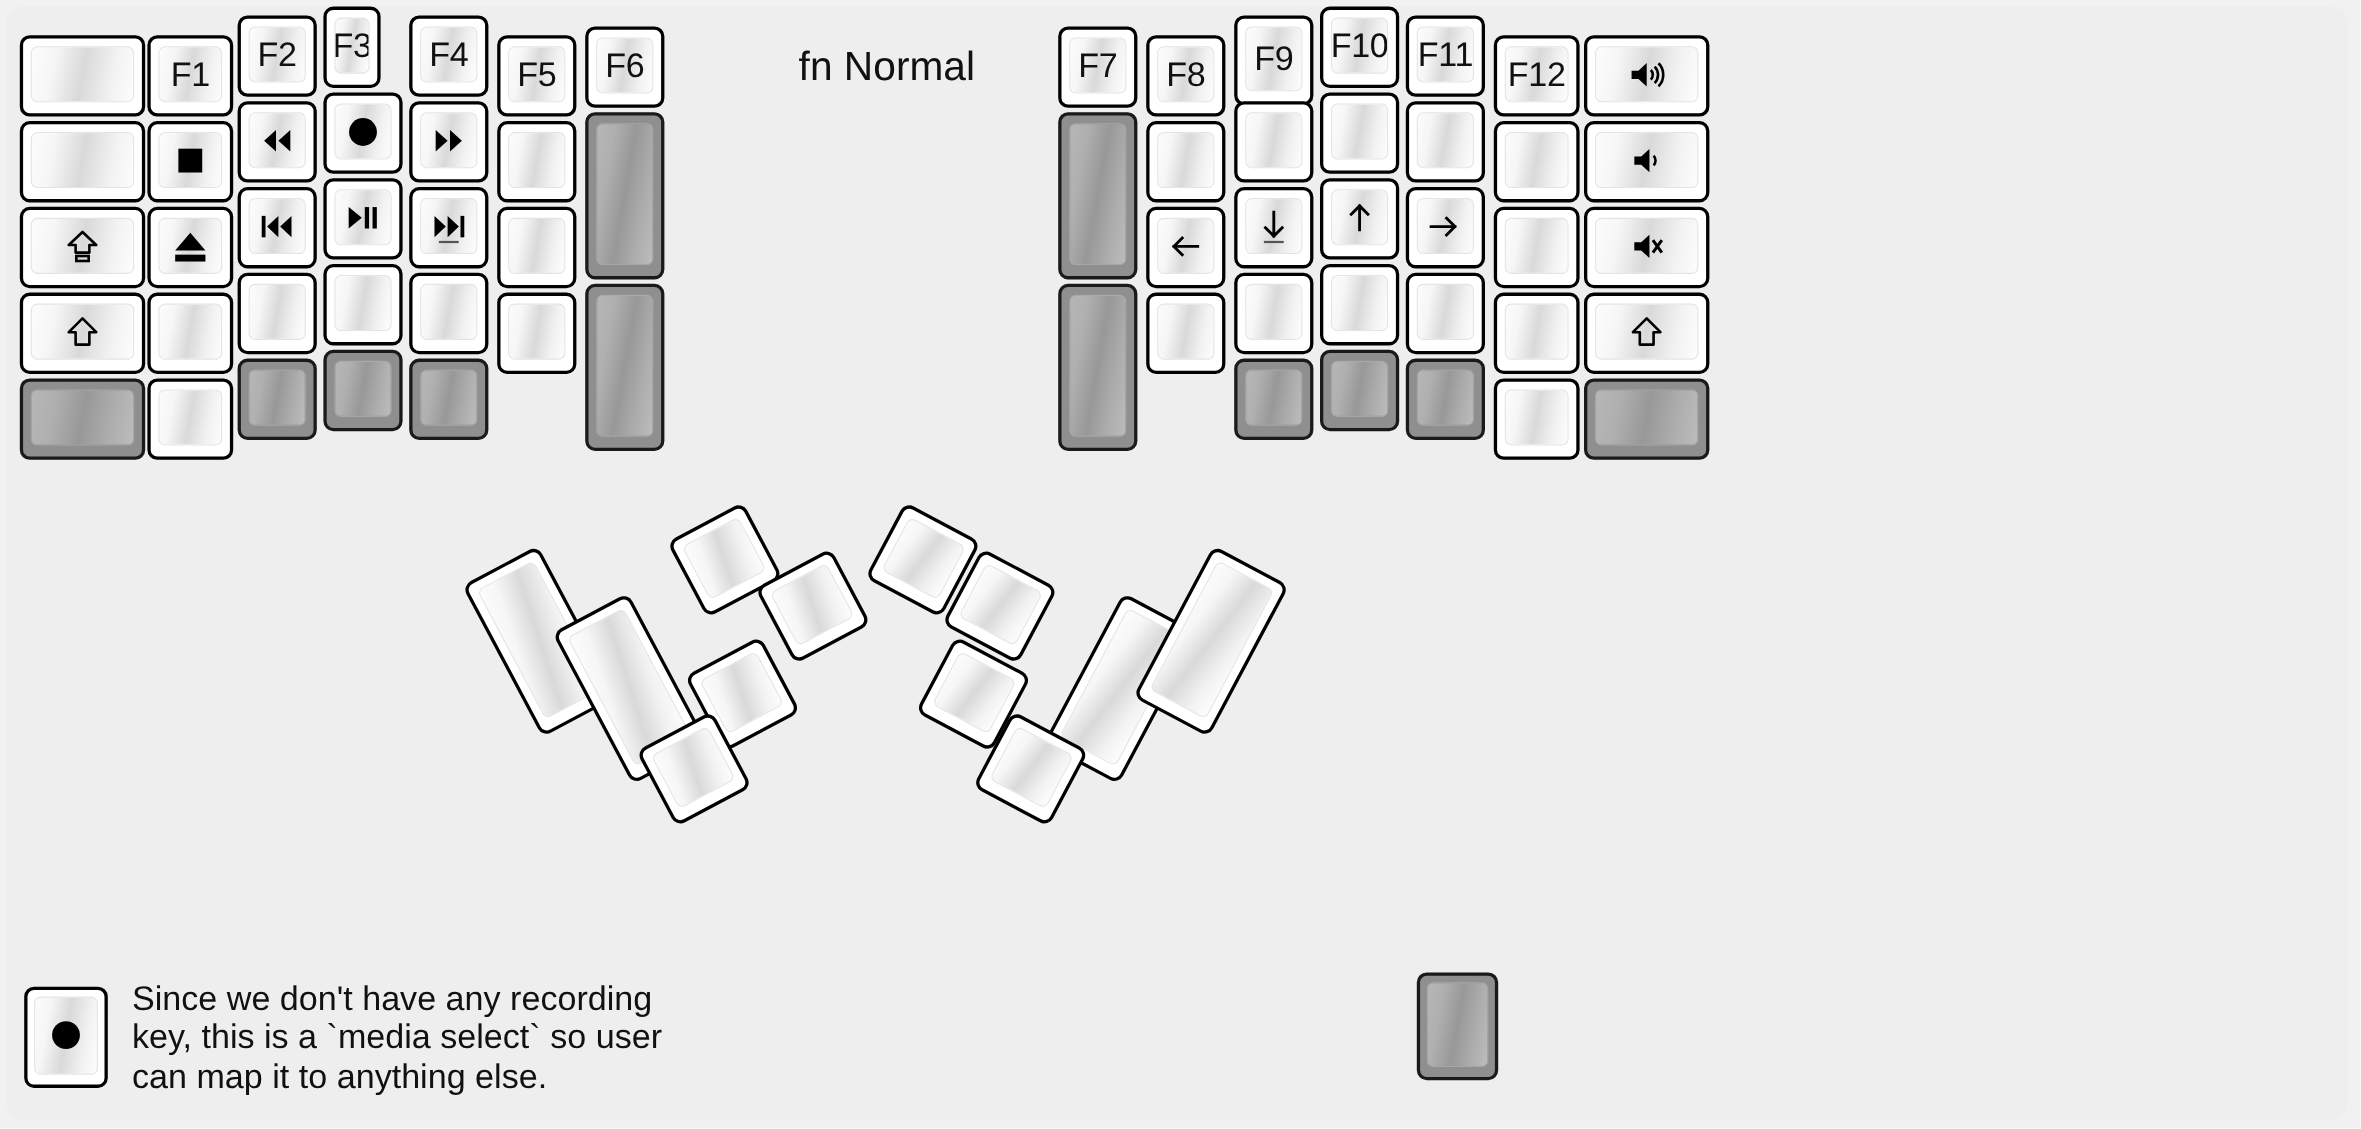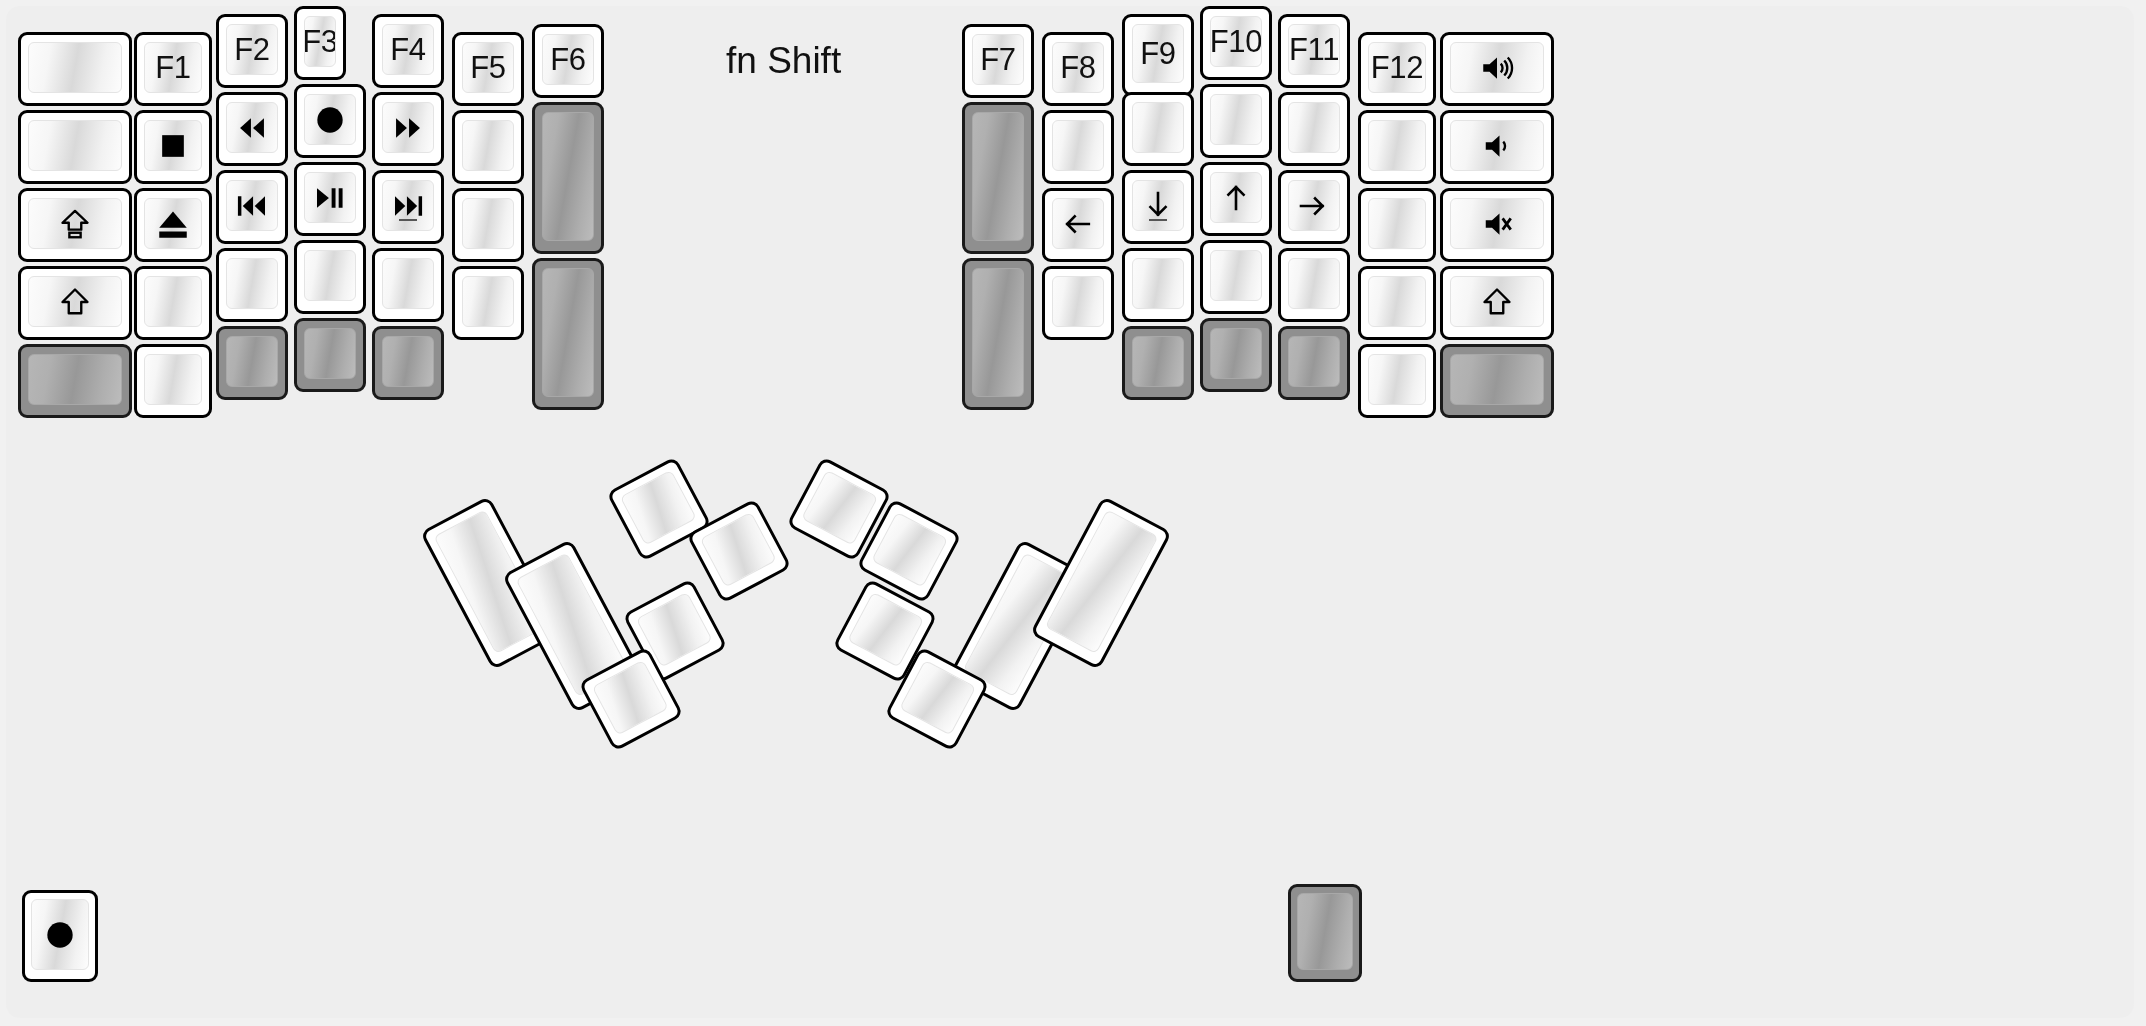--- a/index.html
+++ b/index.html
@@ -121,21 +121,21 @@
   }
 
   svg { display:block; }
 </style>
 </head>
 <body>
 
 <div id="canvas">
   <div id="panel"></div>
 
-  <div id="title">fn Shift</div>
+  <div id="title">fn Normal</div>
 
   <div id="keys-layer">
       <div class="key" style="left: 18px; top: 32px; width: 114px; height: 74px;">
         <div class="top"></div>
       </div>
       <div class="key" style="left: 18px; top: 110px; width: 114px; height: 74px;">
         <div class="top"></div>
       </div>
       <div class="key" style="left: 18px; top: 188px; width: 114px; height: 74px;">
         <div class="top">
@@ -513,20 +513,23 @@
   <div class="note" style="left:22px; top:890px;">
     <div class="note-key" style="width:76px;height:92px;">
       <div class="top">
           <span class="legend-glyph">
             <svg width="32" height="32" viewBox="0 0 24 24" fill="#000">
               <circle cx="12" cy="12" r="9.5"></circle>
             </svg>
           </span>
         </div>
     </div>
+    <div class="note-text">Since we don't have any recording
+key, this is a `media select` so user
+can map it to anything else.</div>
   </div>
 
 
   <div class="note" style="left:1288px; top:884px;">
     <div class="note-key trans" style="width:74px;height:98px;">
       <div class="top"></div>
     </div>
   </div>
 </div>
 

